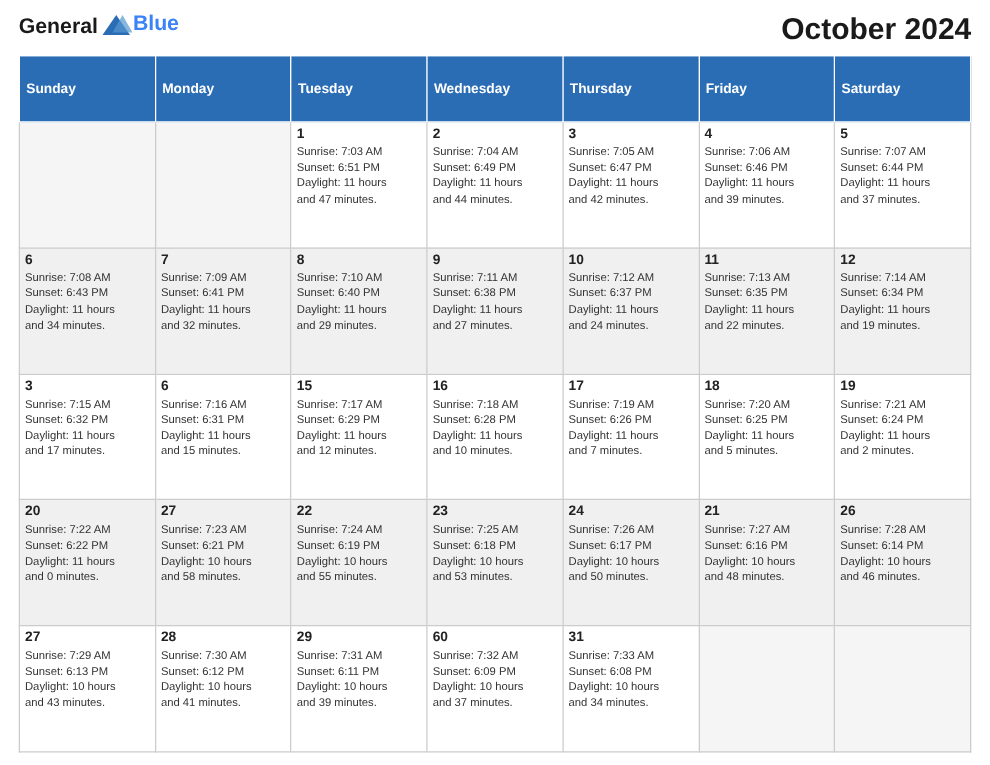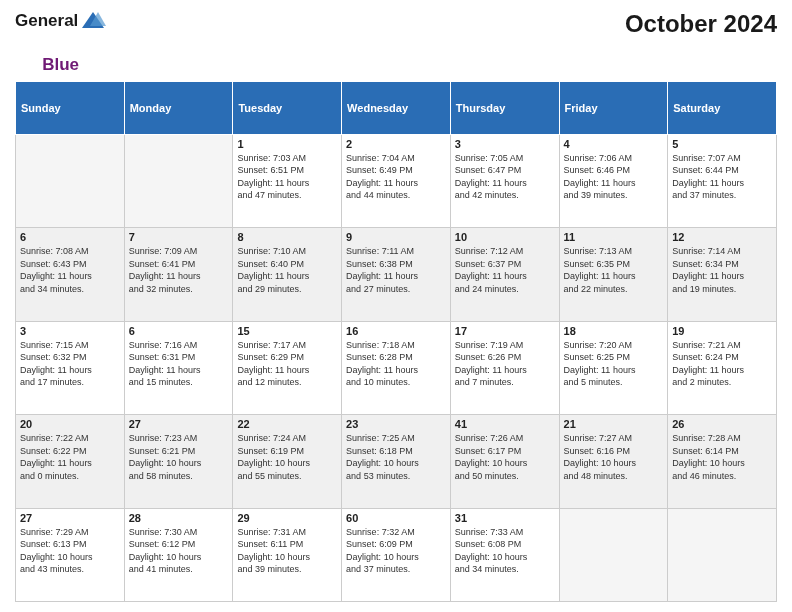--- a/index.html
+++ b/index.html
@@ -79,29 +79,29 @@
     .row-shaded td {
       background: #f0f0f0;
     }
   </style>
 </head>
 <body>
 
 <div class="page">
   <div class="header">
     <div class="logo">
-      <div style="display:flex;flex-direction:column;line-height:1.1;text-align:center;">
+      <div style="display:flex;line-height:1.1;text-align:center;">
         <div style="display:flex;align-items:center;">
           <span style="font-size:17px;font-weight:bold;color:#1a1a1a;">General</span>
           <svg width="26" height="22" viewBox="0 0 26 22" style="margin-left:2px;">
             <polygon points="13,2 24,18 2,18" fill="#2a6db5"></polygon>
             <polygon points="18,2 26,16 10,16" fill="#5599d0" opacity="0.7"></polygon>
           </svg>
         </div>
-        <span style="font-size:17px;font-weight:bold;color:#701a75;margin-top:24px;">Blue</span>
+        <span style="font-size:17px;font-weight:bold;color:#3b82f6;">Blue</span>
       </div>
     </div>
     <div class="title-area">
       <div class="month-title">October 2024</div>
     </div>
   </div>
 
   <table class="calendar">
     <thead>
       <tr>
@@ -210,21 +210,21 @@
           </td>
           <td>
             <div class="day-num">22</div>
             <div class="day-info">Sunrise: 7:24 AM<br>Sunset: 6:19 PM<br>Daylight: 10 hours<br>and 55 minutes.</div>
           </td>
           <td>
             <div class="day-num">23</div>
             <div class="day-info">Sunrise: 7:25 AM<br>Sunset: 6:18 PM<br>Daylight: 10 hours<br>and 53 minutes.</div>
           </td>
           <td>
-            <div class="day-num">41</div>
+            <div class="day-num">24</div>
             <div class="day-info">Sunrise: 7:26 AM<br>Sunset: 6:17 PM<br>Daylight: 10 hours<br>and 50 minutes.</div>
           </td>
           <td>
             <div class="day-num">21</div>
             <div class="day-info">Sunrise: 7:27 AM<br>Sunset: 6:16 PM<br>Daylight: 10 hours<br>and 48 minutes.</div>
           </td>
           <td>
             <div class="day-num">26</div>
             <div class="day-info">Sunrise: 7:28 AM<br>Sunset: 6:14 PM<br>Daylight: 10 hours<br>and 46 minutes.</div>
           </td>

